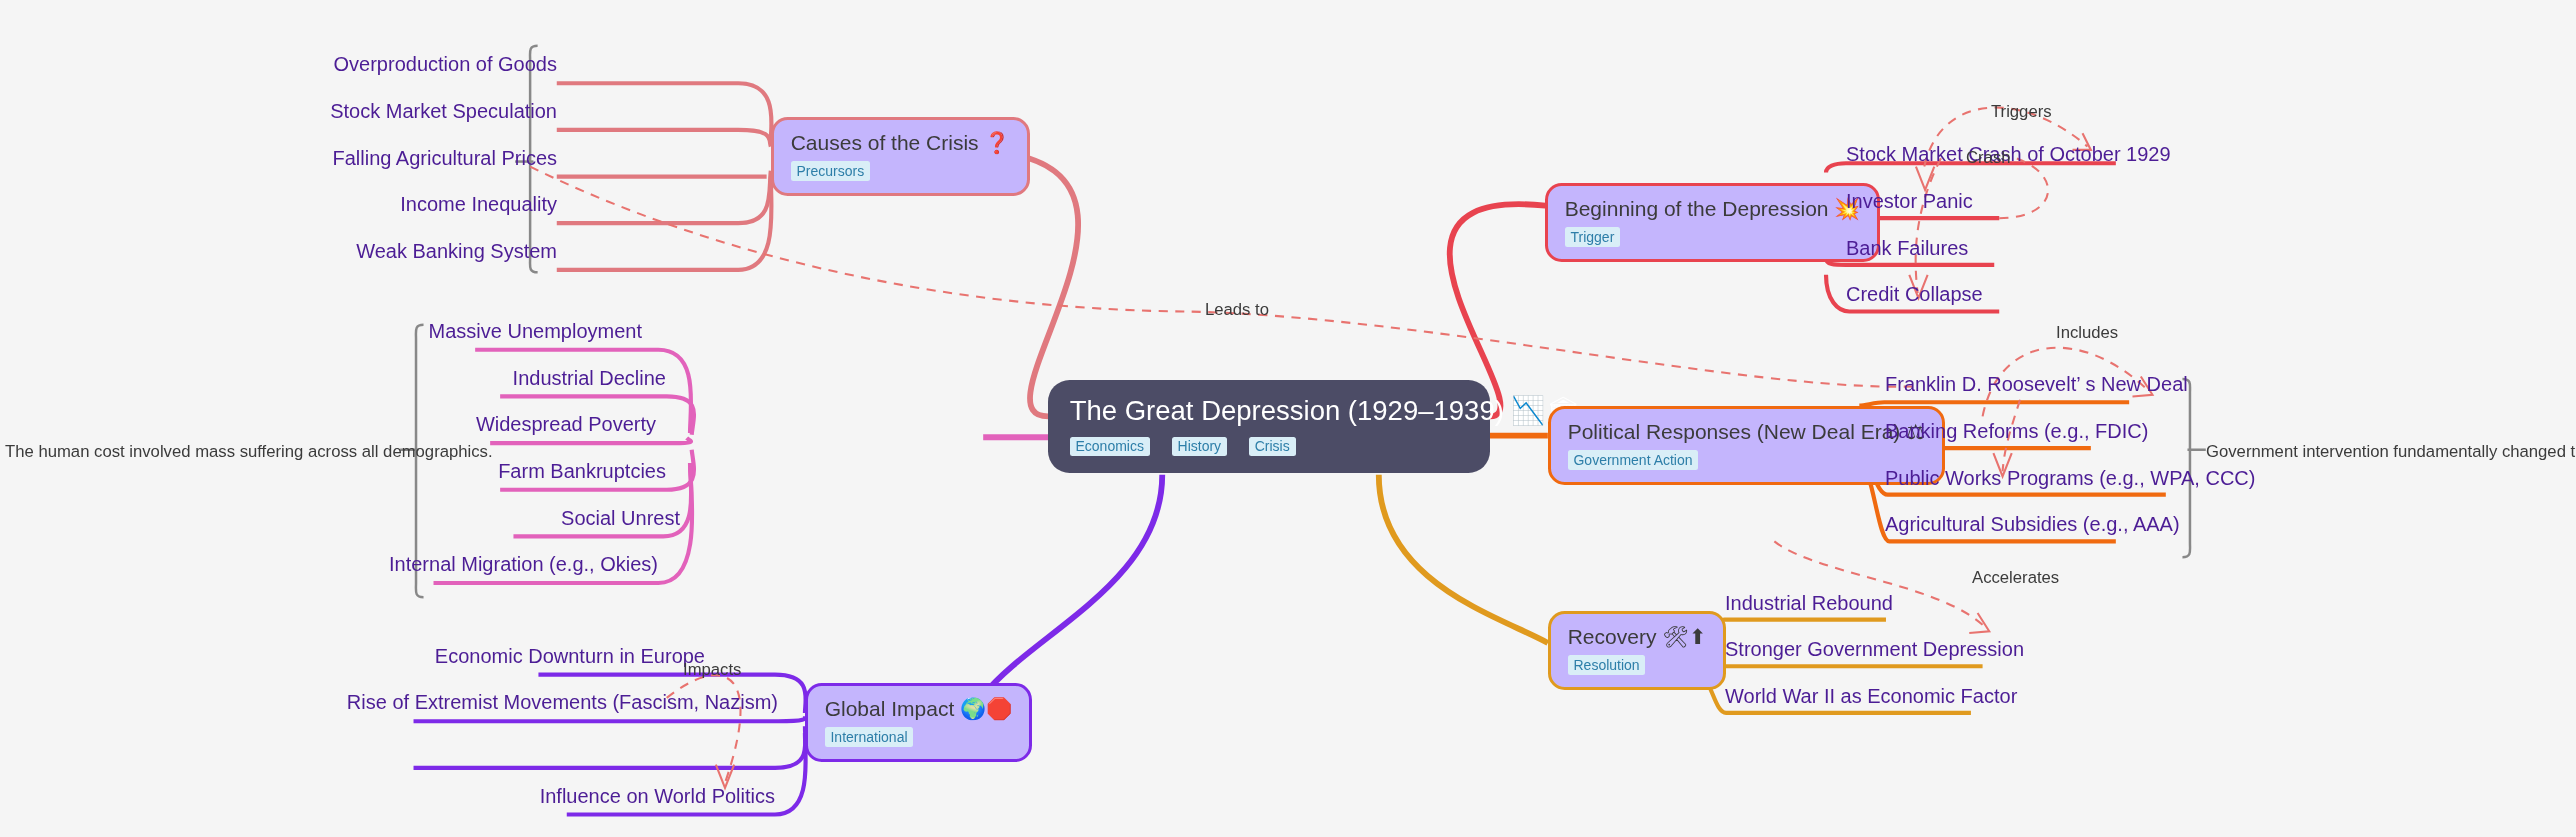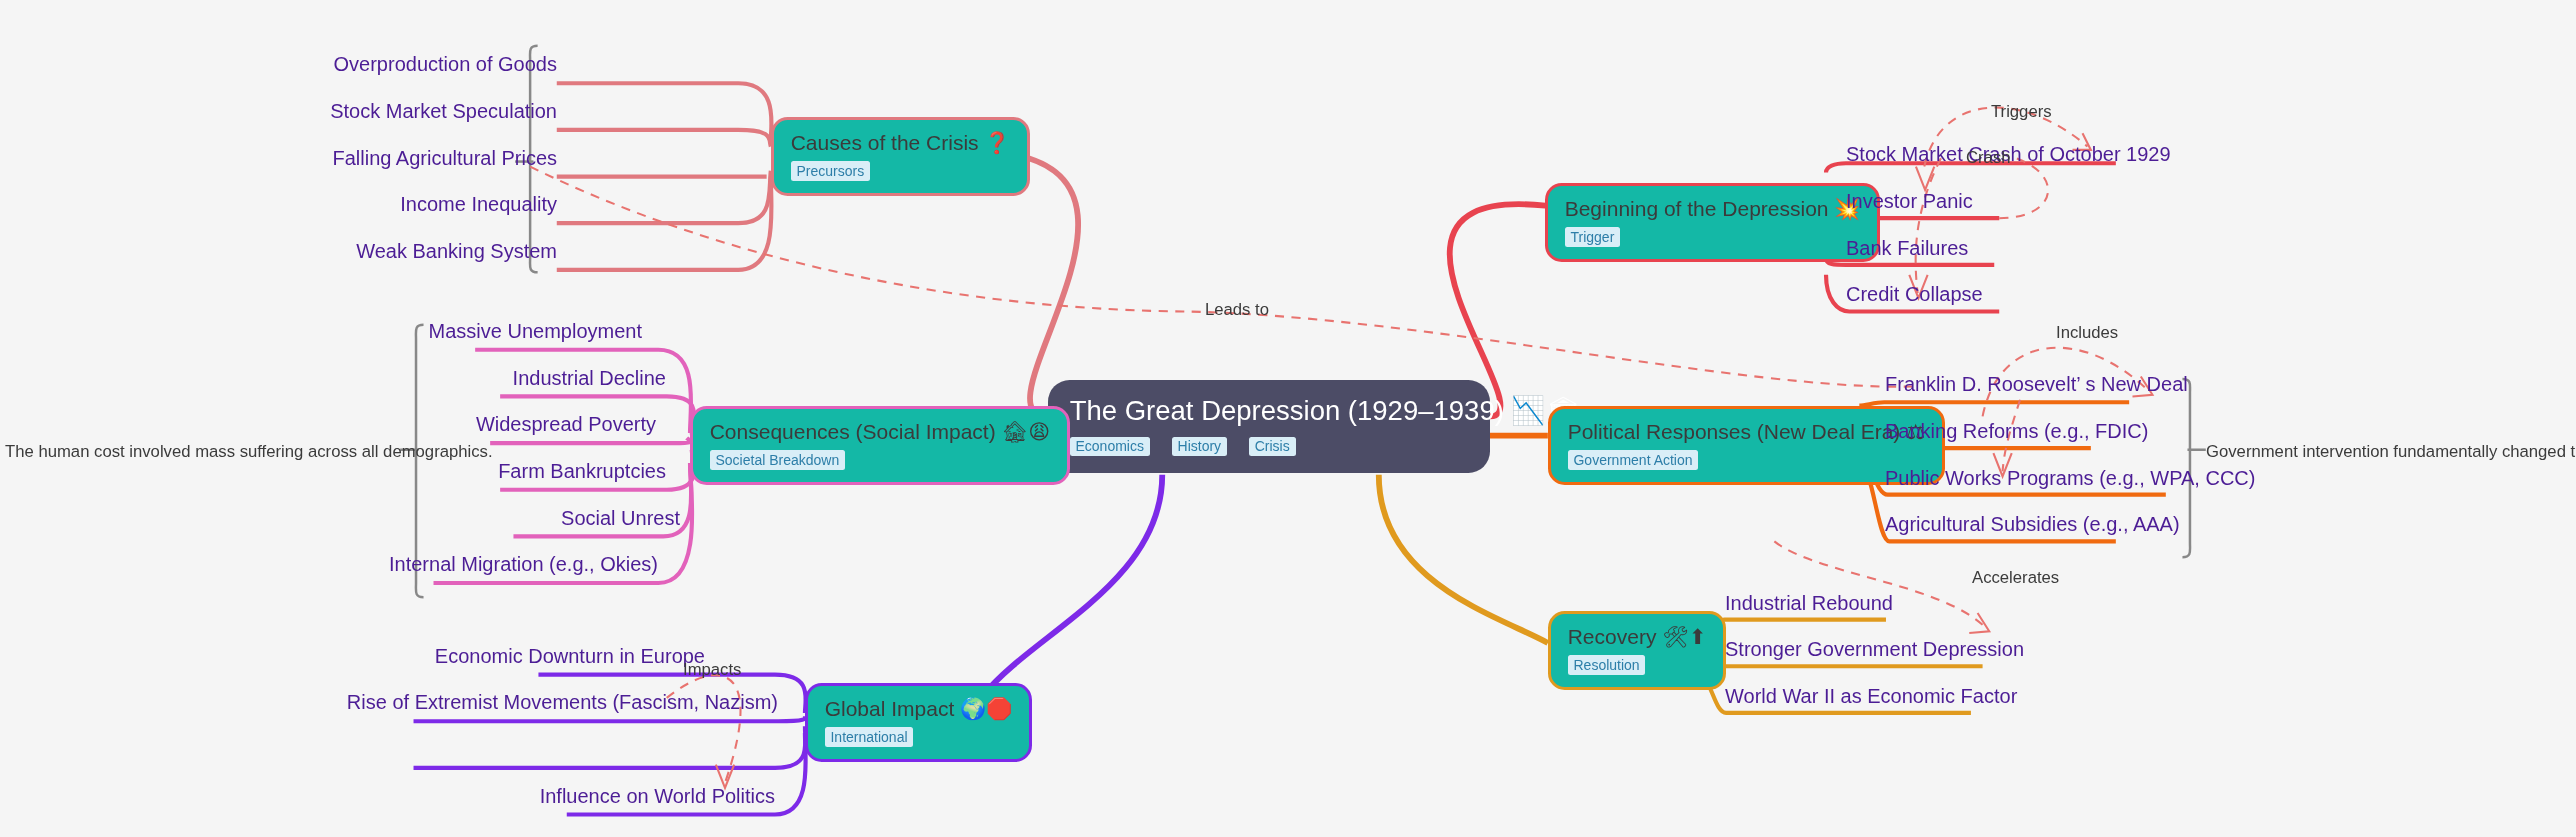--- a/index.html
+++ b/index.html
@@ -22,21 +22,21 @@
     color:#ffffff;font-size:27.5px;line-height:1.15;white-space:nowrap;
   }
   .central .tags{margin-top:10px;display:flex;gap:22px;}
   .central .tags span{
     background:#d9eef7;color:#2d7ea8;font-size:14px;
     padding:1.7px 5.8px;border-radius:2.5px;white-space:nowrap;
   }
 
   
   .node{
-    position:absolute;background:#14b8a6;border-radius:16.7px;
+    position:absolute;background:#c4b5fd;border-radius:16.7px;
     border:3.3px solid #ccc;padding:10.8px 16.7px 12.5px 16.7px;box-sizing:border-box;
     white-space:nowrap;
   }
   .node .lbl{color:#3b3b3b;font-size:21px;line-height:1.1;}
   .node .tag{
     display:inline-block;margin-top:7.5px;background:#d9eef7;color:#2d7ea8;
     font-size:14px;padding:1.7px 5.8px;border-radius:2.5px;
   }
 
   
@@ -151,24 +151,20 @@
       <span>History</span>
       <span>Crisis</span>
     </div>
   </div>
 
   <div class="node" style="left:771px;top:117px;border-color:#e0797f;">
     <div class="lbl">Causes of the Crisis ❓</div>
     <div class="tag">Precursors</div>
   </div>
 
-  <div class="node" style="left:690px;top:406px;border-color:#e262bb;">
-    <div class="lbl">Consequences (Social Impact) 🏚😩</div>
-    <div class="tag">Societal Breakdown</div>
-  </div>
 
   <div class="node" style="left:805px;top:683px;border-color:#7d2ae8;">
     <div class="lbl">Global Impact 🌍🛑</div>
     <div class="tag">International</div>
   </div>
 
   <div class="node" style="left:1545px;top:183px;border-color:#e8434f;">
     <div class="lbl">Beginning of the Depression 💥</div>
     <div class="tag">Trigger</div>
   </div>

